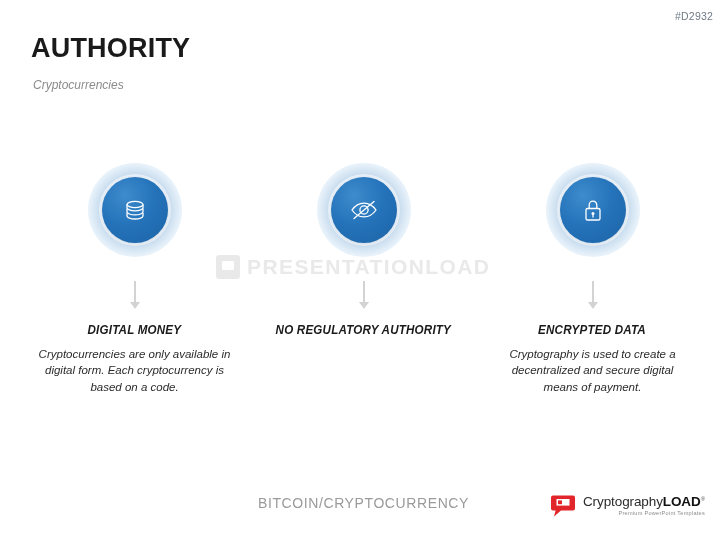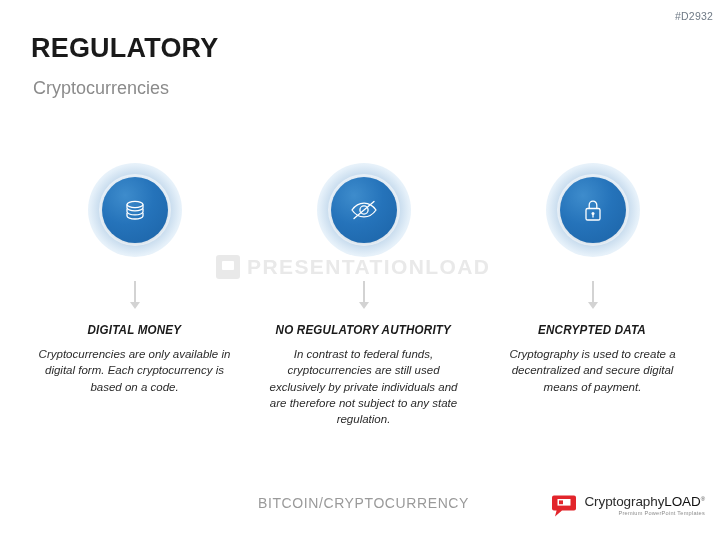--- a/index.html
+++ b/index.html
@@ -36,23 +36,24 @@
     top: 33px;
     font-size: 27px;
     font-weight: bold;
     letter-spacing: 0.2px;
     color: #1a1a1a;
   }
   .subtitle {
     position: absolute;
     left: 33px;
     top: 78px;
-    font-size: 18px;
+    font-size: 12px;
     color: #8b8b8b;
     font-weight: normal;
+    font-style: italic;
   }
   
   .watermark {
     position: absolute;
     left: 216px;
     top: 252px;
     width: 300px;
     height: 30px;
     display: flex;
     align-items: center;
@@ -204,42 +205,42 @@
   .logo-text {
     display: flex;
     flex-direction: column;
     line-height: 1;
   }
   .logo-top {
     font-size: 13.5px;
     letter-spacing: -0.1px;
     color: #2b2b2b;
   }
-  .logo-top b { font-weight: normal; color: #111; margin-top: 20px; }
+  .logo-top b { font-weight: bold; color: #111; margin-top: 20px; }
   .logo-sub {
     margin-top: 3px;
     font-size: 5.6px;
     letter-spacing: 0.25px;
     color: #8d8d8d;
     text-align: right;
   }
   .tm {
     font-size: 6px;
     vertical-align: super;
     color: #555;
   }
 </style>
 </head>
 <body>
 
 <div class="slide">
 
   <div class="doc-code">#D2932</div>
 
-  <div class="title">REGULATORY</div>
+  <div class="title">AUTHORITY</div>
   <div class="subtitle">Cryptocurrencies</div>
 
   <div class="watermark">
     <div class="wm-badge"></div>
     <div class="wm-text">PRESENTATIONLOAD</div>
   </div>
 
   <div class="columns">
 
     <div class="col">
@@ -275,21 +276,20 @@
               <line x1="7" y1="25.5" x2="27" y2="8.5"></line>
             </g>
           </svg>
         </div>
       </div>
       <div class="arrow">
         <div class="stem"></div>
           <div class="head"></div>
       </div>
       <div class="col-title">NO REGULATORY AUTHORITY</div>
-      <div class="col-body">In contrast to federal funds, cryptocurrencies are still used exclusively by private individuals and are therefore not subject to any state regulation.</div>
     </div>
 
     <div class="col">
       <div class="circle-wrap">
         <div class="halo"></div>
         <div class="disc">
           <svg width="30" height="32" viewBox="0 0 30 32">
             <g fill="none" stroke="#ffffff" stroke-width="1.3">
               <rect x="8" y="14.5" width="14" height="11.5" rx="1.6"></rect>
               <path d="M11.2 14.5v-3.6a3.8 3.8 0 0 1 7.6 0v3.6"></path>

